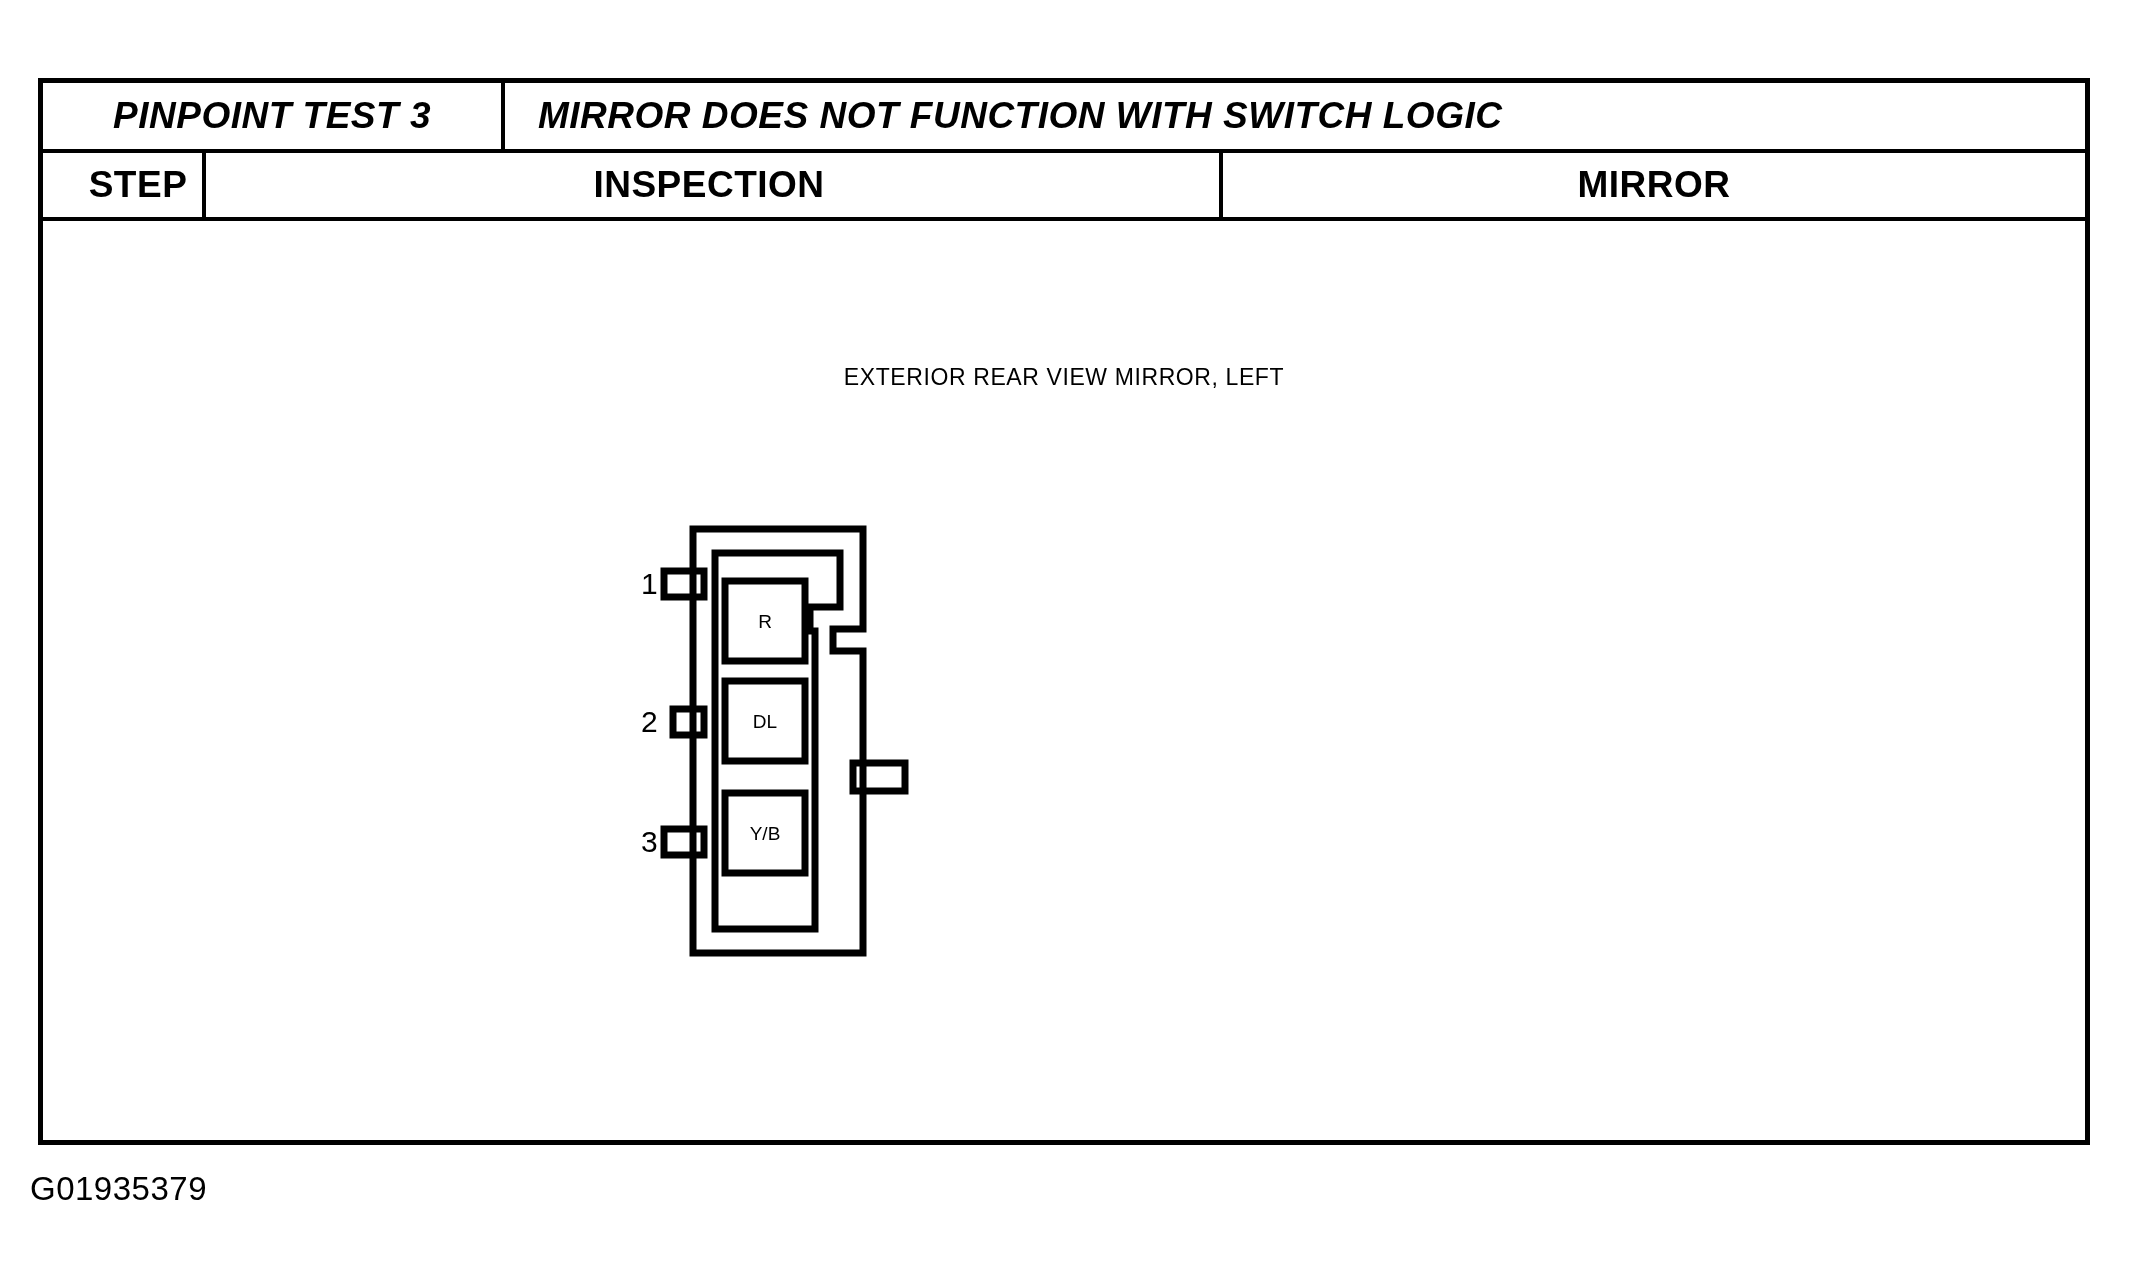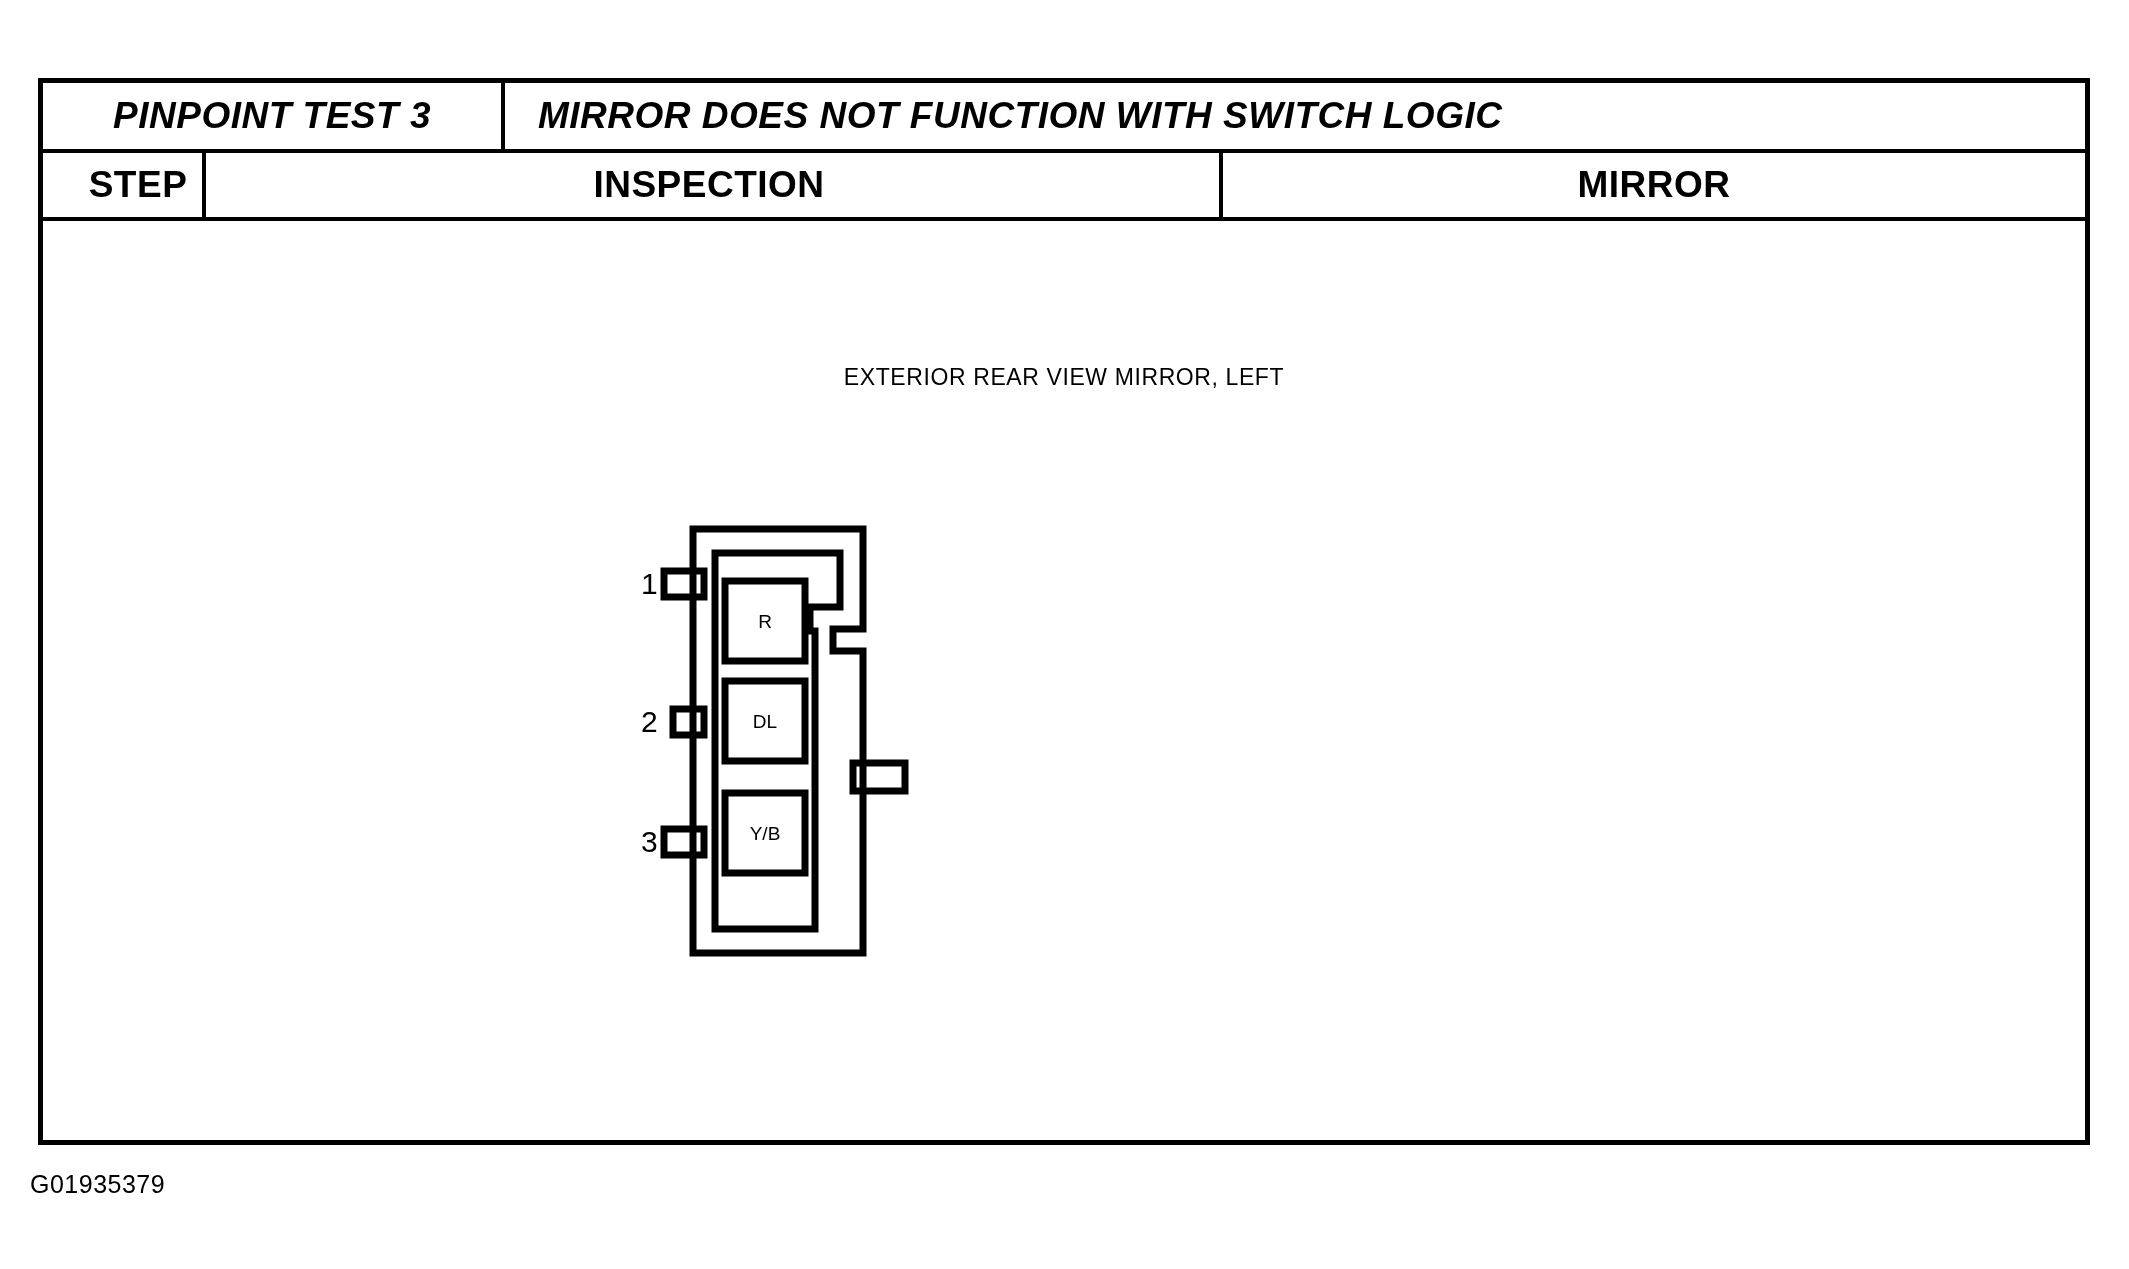--- a/index.html
+++ b/index.html
@@ -137,21 +137,21 @@
     font-size: 19px;
     fill: #000;
     text-anchor: middle;
   }
 
   
   #figure-id {
     position: absolute;
     left: 30px;
     top: 1170px;
-    font-size: 25px;
+    font-size: 33px;
     letter-spacing: 0.5px;
   }
 </style>
 </head>
 <body>
 
 <div id="pinpoint-table">
 
   <div class="hdr-row1">
     <div class="cell-test-no">

